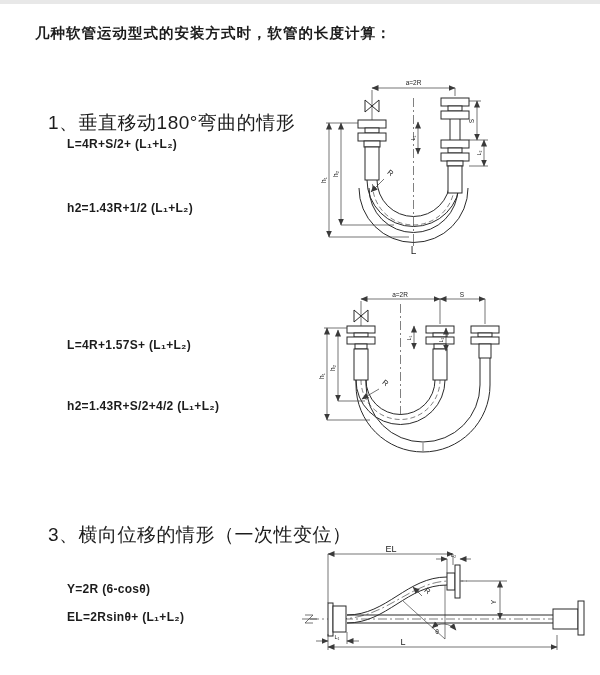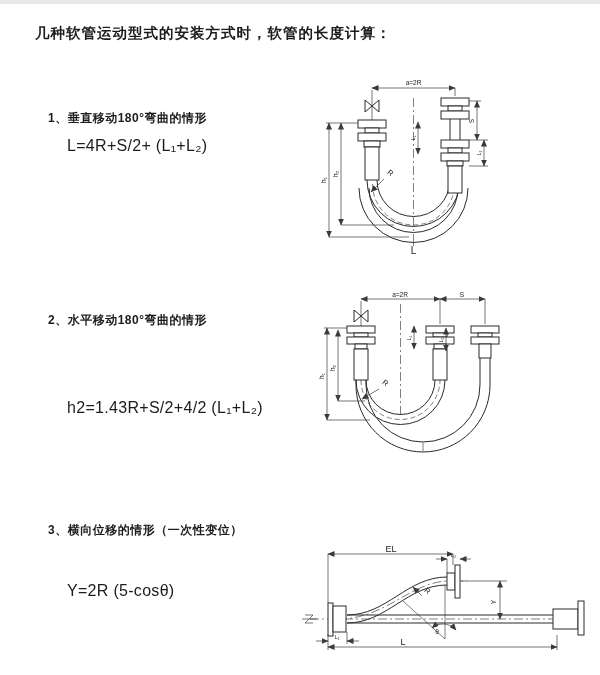--- a/index.html
+++ b/index.html
@@ -7,24 +7,24 @@
     position:relative;width:600px;height:675px;margin:4px auto;
     background:#ffffff;overflow:hidden;
     font-family:"Liberation Sans","DejaVu Sans",sans-serif;
     color:#1c1c1c;
   }
   .doc-title{
     position:absolute;left:35px;top:20px;
     font-size:14.5px;font-weight:600;letter-spacing:1px;white-space:nowrap;
   }
   .sec-heading{
-    position:absolute;font-size:12px;font-weight:700;letter-spacing:.5px;white-space:nowrap;
+    position:absolute;font-size:19px;font-weight:400;letter-spacing:.5px;white-space:nowrap;
   }
   .formula{
-    position:absolute;font-size:16px;font-weight:400;letter-spacing:.3px;white-space:nowrap;
+    position:absolute;font-size:12px;font-weight:700;letter-spacing:.3px;white-space:nowrap;
   }
   .diagram{position:absolute;}
   
   svg{overflow:visible;}
   .obj{stroke:#2a2a2a;stroke-width:1;fill:none;stroke-linecap:butt;}
   .thin{stroke:#2a2a2a;stroke-width:.6;fill:none;}
   .dim{stroke:#3a3a3a;stroke-width:.7;fill:none;}
   .fit{fill:#ffffff;stroke:#2a2a2a;stroke-width:1;}
   .valve{fill:#ffffff;stroke:#2a2a2a;stroke-width:1;}
   text{fill:#222;stroke:none;font-family:"Liberation Sans","DejaVu Sans",sans-serif;font-size:6.5px;text-anchor:middle;}
@@ -34,20 +34,21 @@
 </style>
 </head>
 <body>
 
 <div class="page">
 
   <div class="doc-title">几种软管运动型式的安装方式时，软管的长度计算：</div>
 
   <div class="sec-heading" style="left:48px;top:106px;">1、垂直移动180°弯曲的情形</div>
   <div class="formula" style="left:67px;top:133px;">L=4R+S/2+ (L₁+L₂)</div>
+  <div class="formula" style="left:67px;top:197px;">h2=1.43R+1/2 (L₁+L₂)</div>
 
   <div class="diagram" style="left:314px;top:72px;width:180px;height:180px;">
     <svg width="180" height="180" viewBox="0 0 180 180">
       <defs>
         <marker id="arr" markerWidth="8" markerHeight="8" refX="6.5" refY="3" orient="auto-start-reverse" markerUnits="userSpaceOnUse">
           <path d="M0,0L7,3L0,6z" fill="#3a3a3a"></path>
         </marker>
         <marker id="arrE" markerWidth="8" markerHeight="8" refX="6.5" refY="3" orient="auto" markerUnits="userSpaceOnUse">
           <path d="M0,0L7,3L0,6z" fill="#3a3a3a"></path>
         </marker>
@@ -128,21 +129,21 @@
 
         <line class="dim" x1="70" y1="103" x2="57" y2="116" marker-end="url(#arrE)"></line>
         <text style="font-size:7.5px" transform="translate(75,99) rotate(38)">R</text>
 
         <line class="thin" x1="99.5" y1="162" x2="99.5" y2="170"></line>
         <text class="big-label" x="99.5" y="178">L</text>
       </g>
     </svg>
   </div>
 
-  <div class="sec-heading" style="left:48px;top:308px;">2、水平移动180°弯曲的情形</div>
+  <div class="formula" style="left:67px;top:334px;">L=4R+1.57S+ (L₁+L₂)</div>
   <div class="formula" style="left:67px;top:395px;">h2=1.43R+S/2+4/2 (L₁+L₂)</div>
 
   <div class="diagram" style="left:315px;top:286px;width:192px;height:170px;">
     <svg width="192" height="170" viewBox="0 0 192 170">
 
       <g>
         <path class="obj" d="M41,95 A67,67 0 0 0 175,95"></path>
         <path class="obj" d="M51,95 A57,57 0 0 0 165,95"></path>
         <path class="obj" d="M41,90 A44.5,44.5 0 0 0 130,90"></path>
         <path class="obj" d="M51,90 A34.5,34.5 0 0 0 120,90"></path>
@@ -209,21 +210,22 @@
 
         <line class="dim" x1="64" y1="99" x2="47" y2="109" marker-end="url(#arrE)"></line>
         <text style="font-size:7.5px" transform="translate(69,95) rotate(38)">R</text>
 
         <line class="thin" x1="108" y1="153" x2="108" y2="161"></line>
       </g>
     </svg>
   </div>
 
   <div class="sec-heading" style="left:48px;top:518px;text-align:right;">3、横向位移的情形（一次性变位）</div>
-  <div class="formula" style="left:67px;top:578px;">Y=2R (5-cosθ)</div>
+  <div class="formula" style="left:67px;top:578px;">Y=2R (6-cosθ)</div>
+  <div class="formula" style="left:67px;top:606px;">EL=2Rsinθ+ (L₁+L₂)</div>
 
   <div class="diagram" style="left:302px;top:538px;width:290px;height:122px;">
     <svg width="290" height="122" viewBox="0 0 290 122">
 
       <g>
         <path class="obj" d="M45,73 H251"></path>
         <path class="obj" d="M45,81 H251"></path>
         <path class="obj" d="M45,73 C85,73 105,35 145,35"></path>
         <path class="obj" d="M45,81 C85,81 105,43 145,43"></path>
         <path class="thin" stroke-dasharray="9,3,2,3" d="M8,77 H272"></path>

